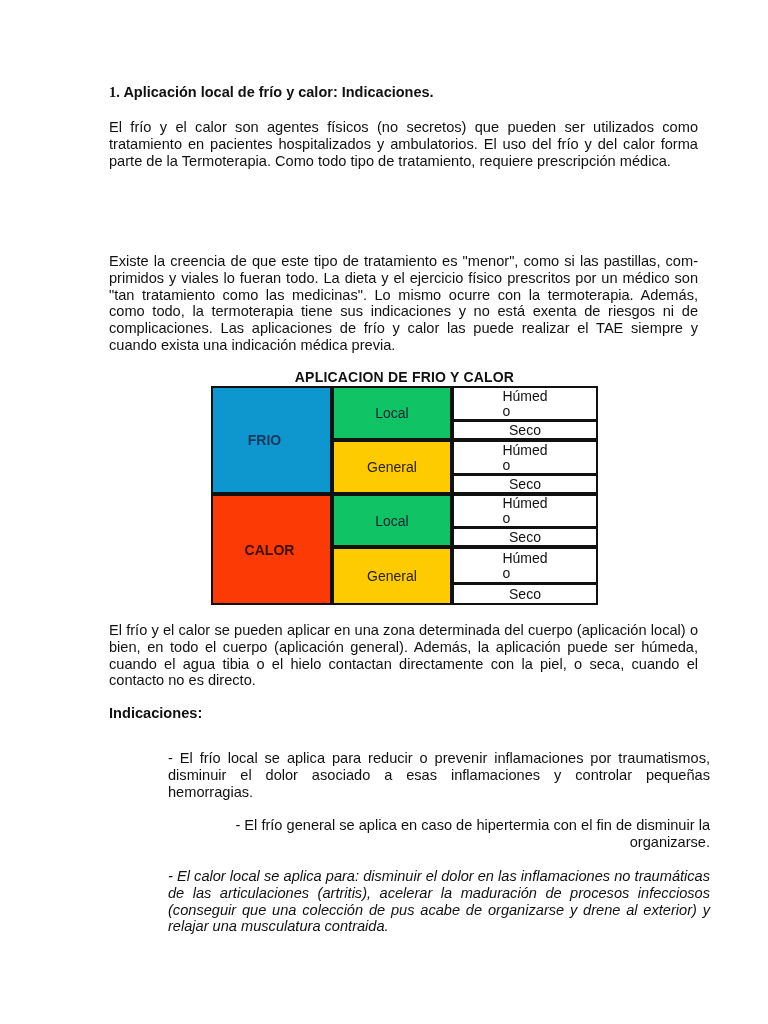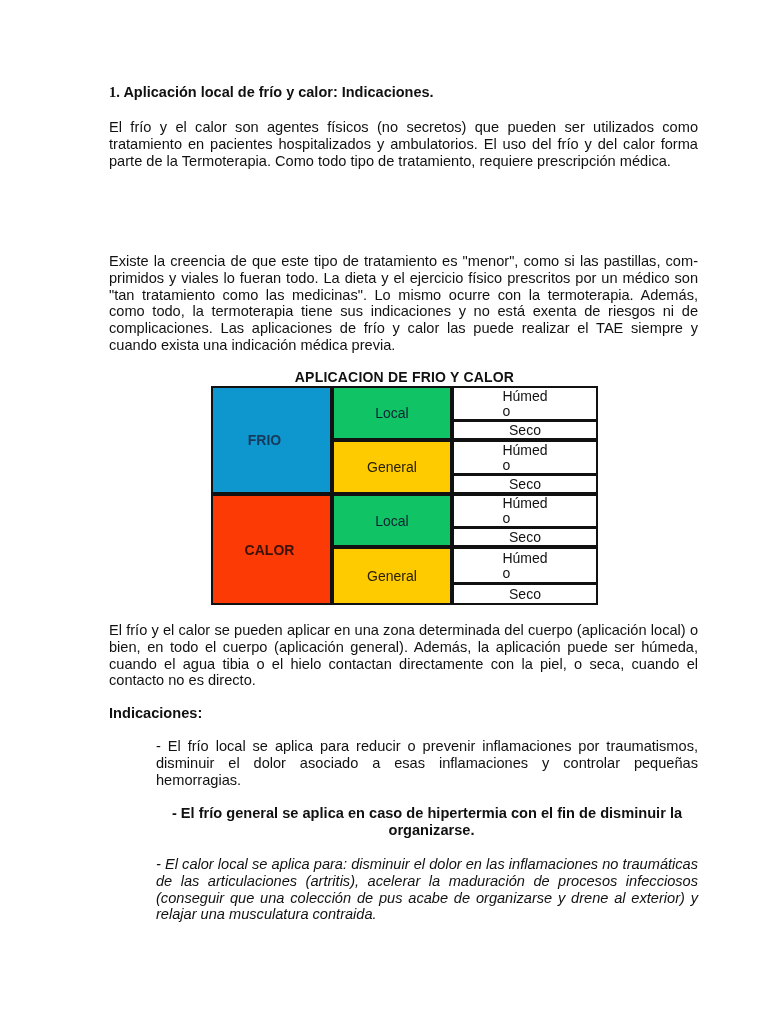--- a/index.html
+++ b/index.html
@@ -9,23 +9,23 @@
   .title { position: absolute; left: 109px; top: 84px; font-size: 14.5px; font-weight: bold; }
   .title .num { font-family: "Liberation Serif", serif; }
   .para { position: absolute; left: 109px; width: 589px; font-size: 14.6px; line-height: 16.8px;
           text-align: justify; margin: 0; }
   .p1 { top: 119px; }
   .p2 { top: 186px; }
   .p3 { top: 253px; }
   .p4 { top: 622px; }
   .heading { position: absolute; left: 109px; top: 705px; font-size: 14.6px; font-weight: bold; }
   .item { position: absolute; left: 156px; width: 542px; font-size: 14.6px; line-height: 16.8px;
-          text-align: justify; margin: 0; }
+          text-align: justify; margin: 12px; }
   .i1 { top: 738px; }
-  .i2 { top: 805px; text-align: center; font-weight: bold; }
+  .i2 { top: 805px; text-align: right; }
   .i2 .cont { display: block; padding-left: 9px; }
   .i3 { top: 856px; font-style: italic; }
   .i4 { top: 940px; }
 
   .tbl-title { position: absolute; left: 211px; width: 387px; top: 369px; text-align: center;
                font-size: 14px; font-weight: bold; letter-spacing: 0.2px; }
   .tbl { position: absolute; left: 211px; top: 386px; width: 387px; height: 219px;
          background: #111; }
   .cell { position: absolute; box-sizing: border-box; display: flex; align-items: center;
           justify-content: center; text-align: left; }

